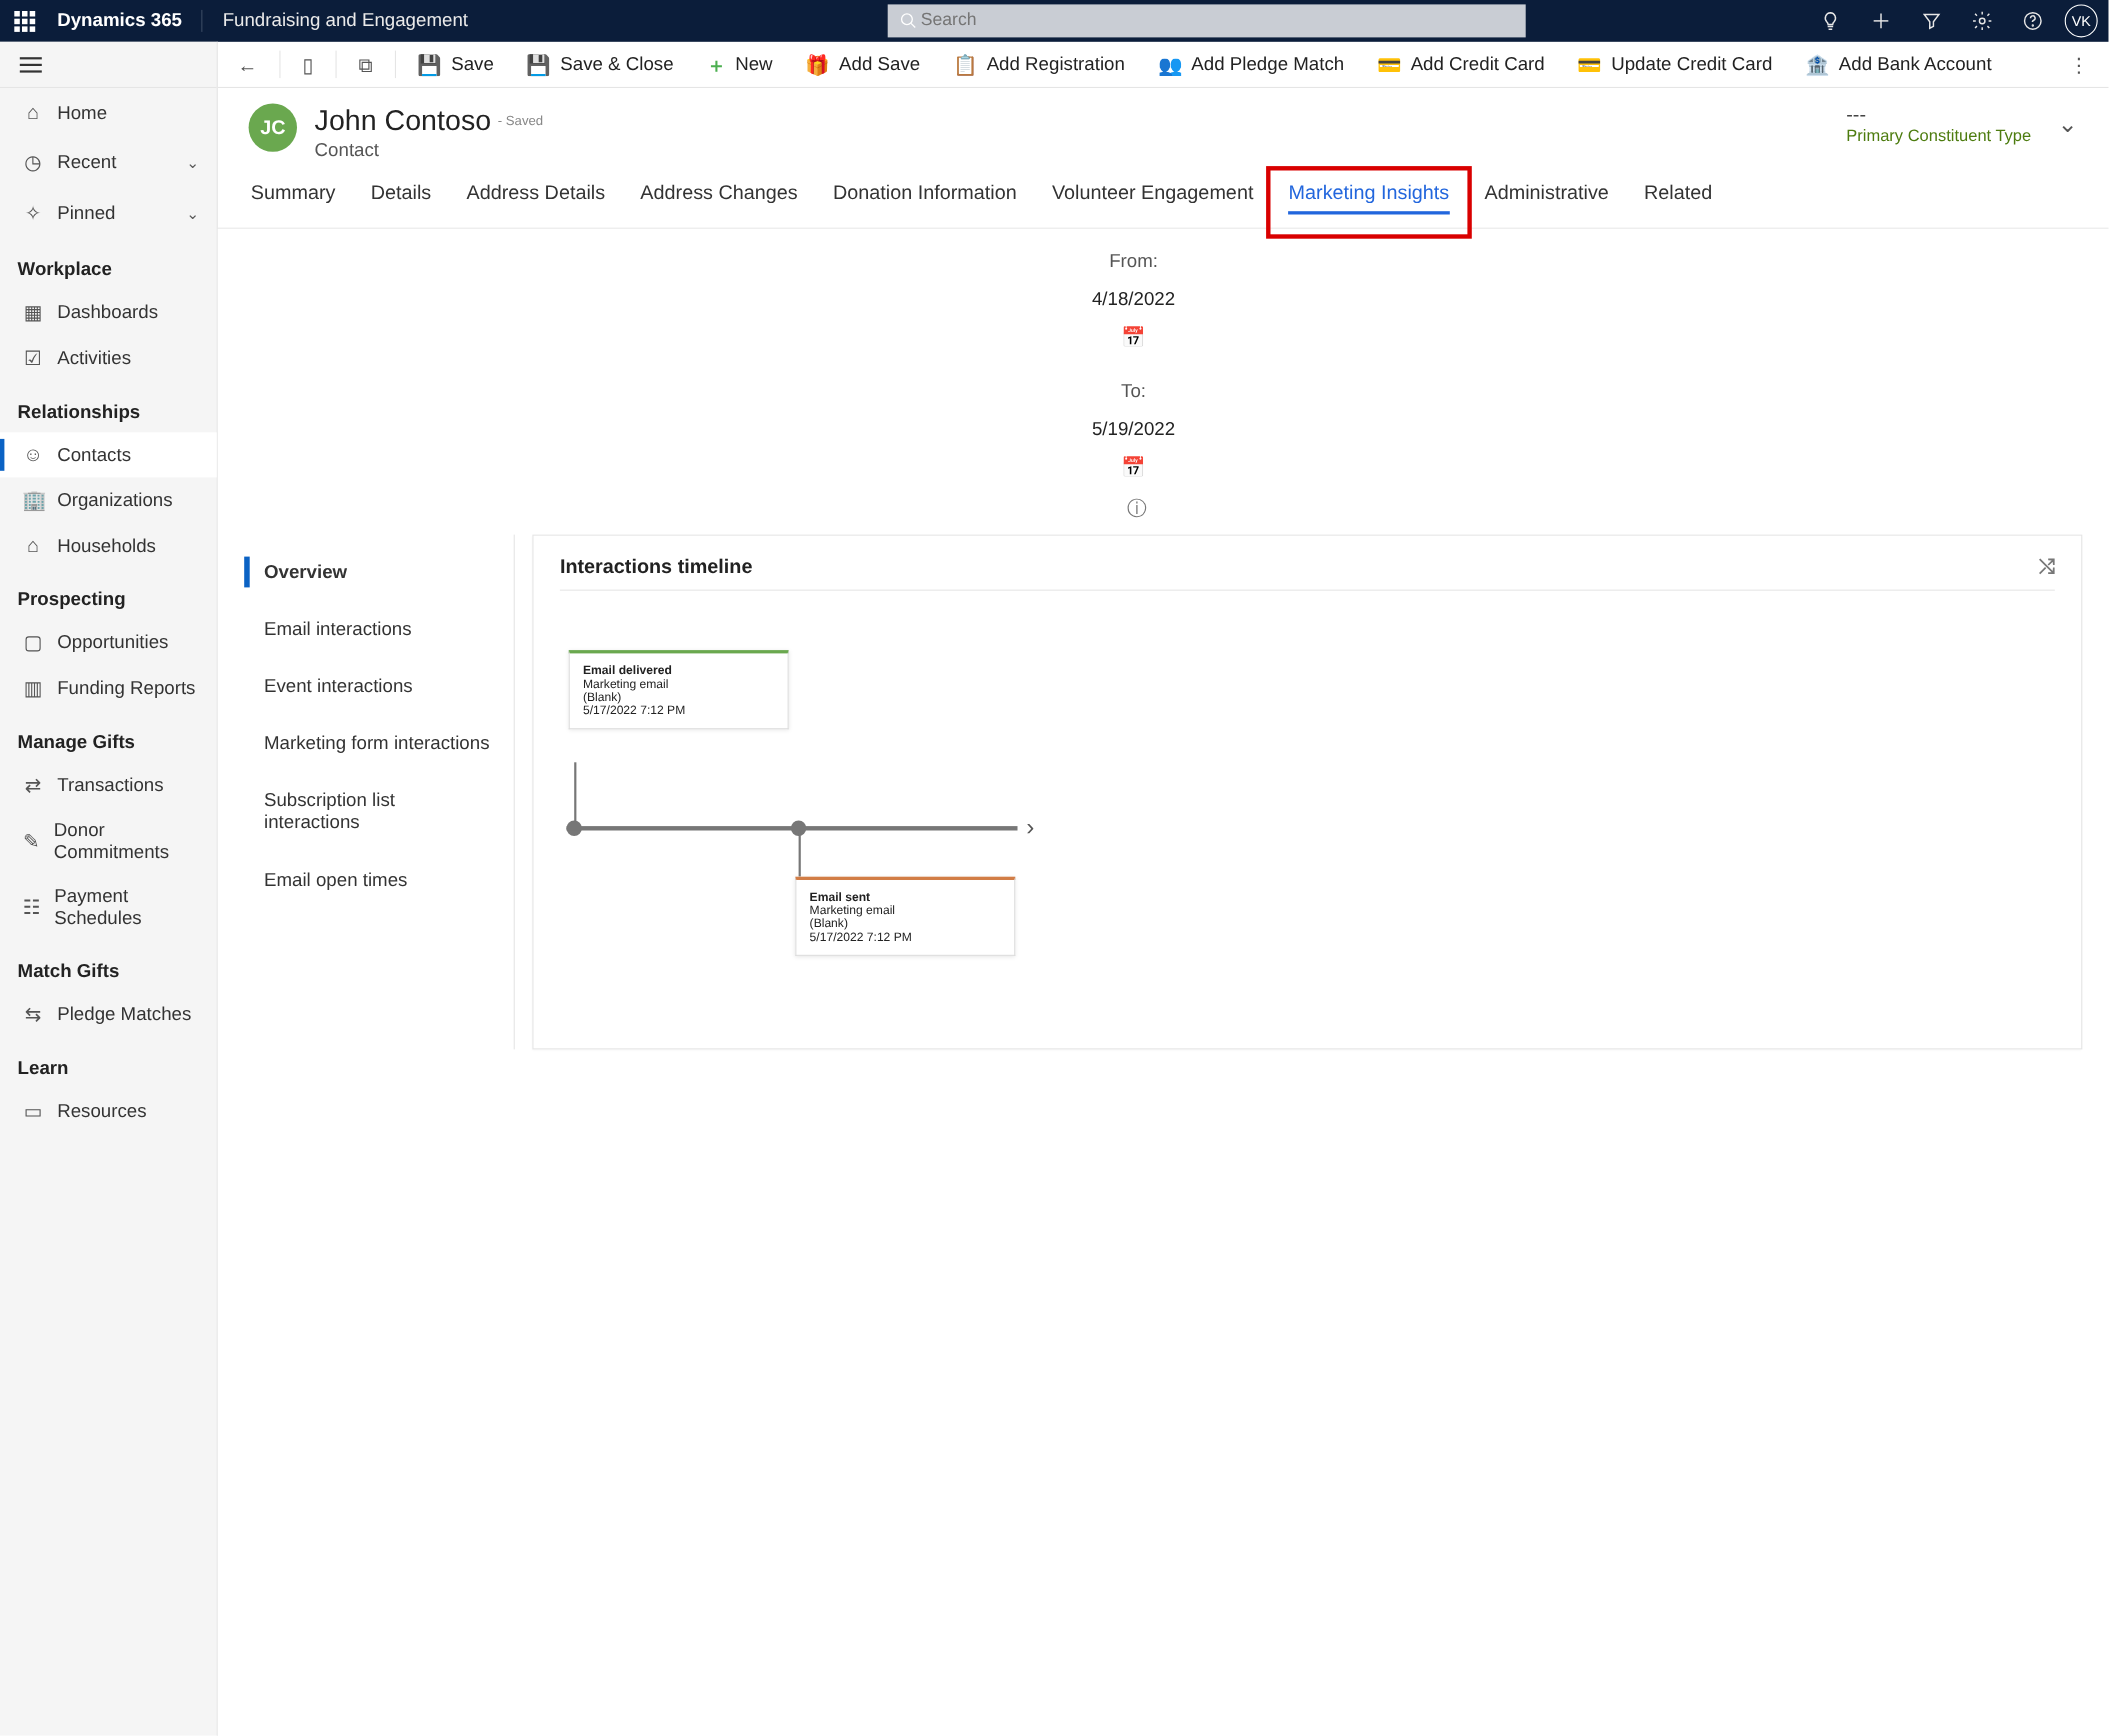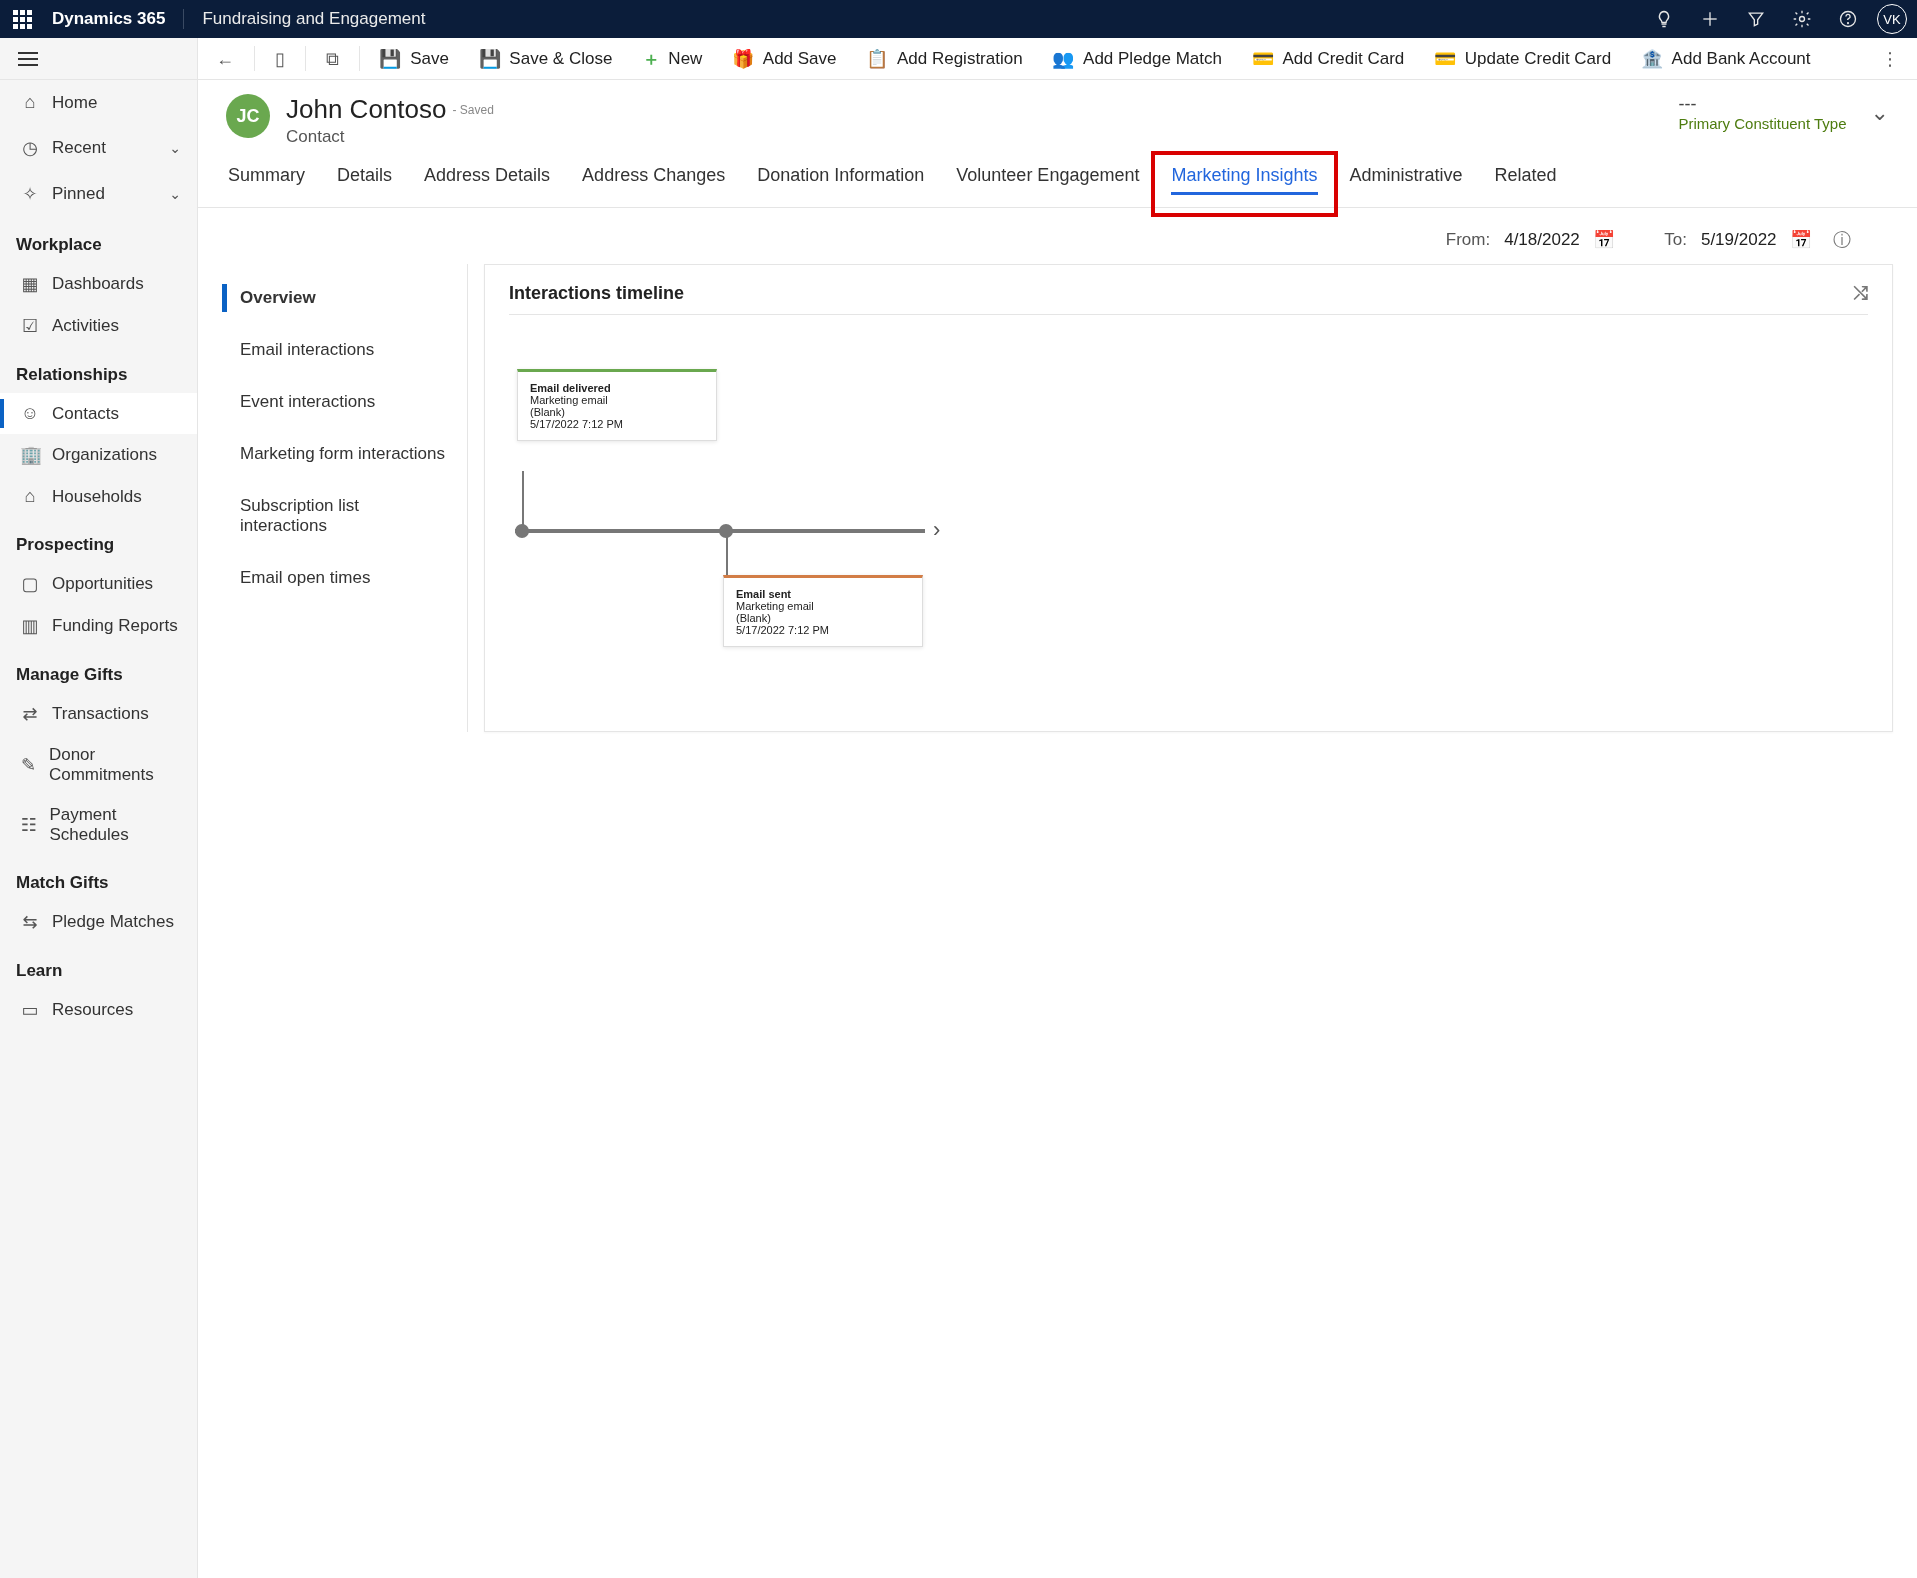--- a/index.html
+++ b/index.html
@@ -70,21 +70,21 @@
   .chev-down{font-size:22px;color:#555;cursor:pointer;}
 
   .tabs{display:flex;gap:28px;padding:18px 28px 0 28px;border-bottom:1px solid var(--border);}
   .tab{font-size:18px;color:#333;padding:0 2px 12px 2px;cursor:pointer;white-space:nowrap;}
   .tab.active{color:var(--link-blue);}
   .tab.active::after{content:"";display:block;height:3px;background:var(--link-blue);margin-top:6px;}
   .tab-highlight{position:relative;}
   .tab-highlight::before{content:"";position:absolute;left:-18px;right:-18px;top:-14px;bottom:-10px;border:4px solid var(--highlight-red);pointer-events:none;}
 
   .content{flex:1;overflow:auto;padding:16px 12px 8px 12px;background:#fff;}
-  .date-range{display:flex;justify-content:flex-end;align-items:center;gap:14px;padding:4px 54px 12px 0;font-size:17px;}
+  .date-range{display:flex;justify-content:flex-end;align-items:center;gap:14px;padding:4px 54px 12px 0;font-size:17px;flex-direction:column;}
   .date-range .lbl{color:#555;}
   .date-range .val{color:#222;}
   .date-range .cal{color:#777;font-size:18px;}
   .date-range .info{color:#777;font-size:18px;margin-left:6px;}
 
   .insights-layout{display:flex;gap:16px;padding:0 12px;}
   .insights-nav{width:246px;border-right:1px solid var(--border);padding:8px 0;}
   .in-item{padding:16px 18px;font-size:17px;color:#333;cursor:pointer;position:relative;}
   .in-item.active{font-weight:600;}
   .in-item.active::before{content:"";position:absolute;left:0;top:12px;bottom:12px;width:5px;background:#0b62c4;}
@@ -126,20 +126,27 @@
       <span></span>
       <span></span>
       <span></span>
       <span></span>
       <span></span>
       <span></span>
   </div>
   <div class="brand">Dynamics 365</div>
   <div class="module">Fundraising and Engagement</div>
   <div class="spacer"></div>
+  <div class="search">
+    <svg class="ic" viewBox="0 0 24 24">
+        <circle cx="10" cy="10" r="6.5"></circle>
+        <line x1="15" y1="15" x2="20" y2="20"></line>
+      </svg>
+    <input placeholder="Search" style="">
+  </div>
   <div class="nav-icons">
     <div class="ico">
         <svg class="ic15" viewBox="0 0 24 24">
           <path d="M9 18h6M10 21h4M12 3a6 6 0 0 0-4 10c1 1 1.5 2 1.5 3h5c0-1 .5-2 1.5-3a6 6 0 0 0-4-10z"></path>
         </svg>
       </div>
     <div class="ico">
         <svg class="ic15" viewBox="0 0 24 24">
           <line x1="12" y1="4" x2="12" y2="20"></line>
           <line x1="4" y1="12" x2="20" y2="12"></line>

